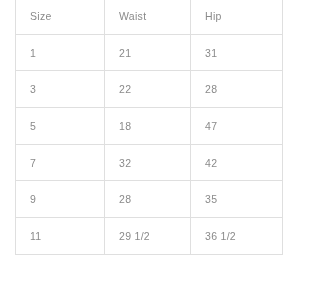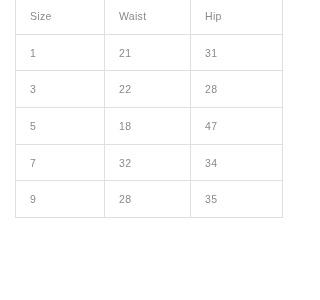--- a/index.html
+++ b/index.html
@@ -98,24 +98,29 @@
           <td>28</td>
         </tr>
         <tr>
           <td>5</td>
           <td>18</td>
           <td>47</td>
         </tr>
         <tr>
           <td>7</td>
           <td>32</td>
-          <td>34</td>
+          <td>42</td>
         </tr>
         <tr>
           <td>9</td>
           <td>28</td>
           <td>35</td>
+        </tr>
+        <tr>
+          <td>11</td>
+          <td>29 1/2</td>
+          <td>36 1/2</td>
         </tr>
       </tbody>
     </table>
   </div>
 
 </div>
 
 </body></html>

